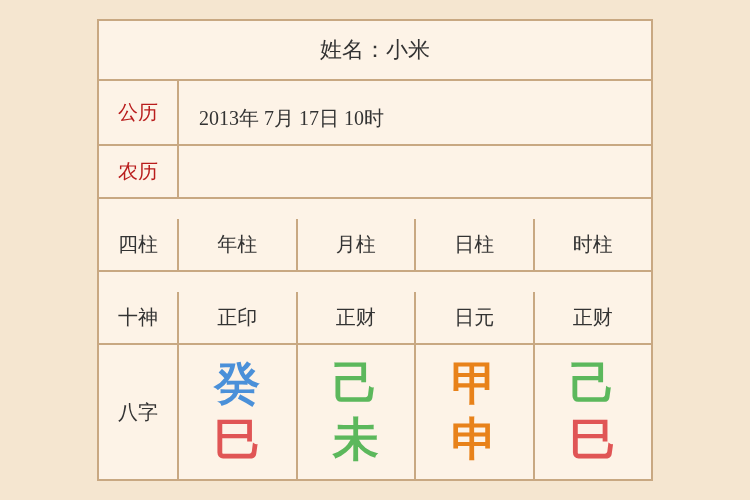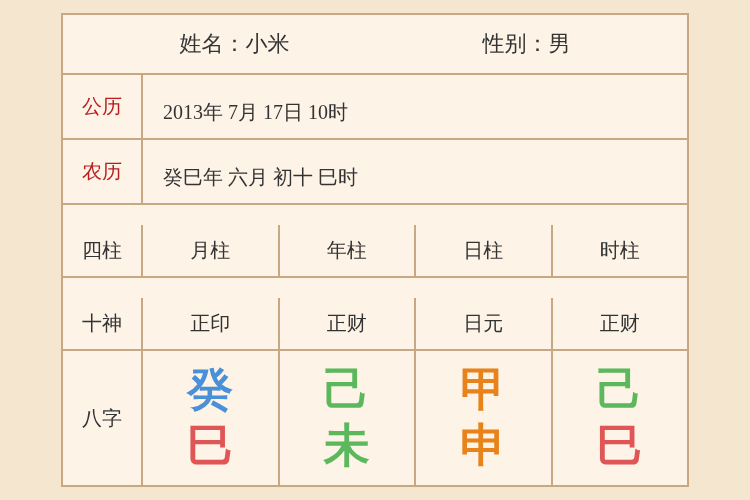--- a/index.html
+++ b/index.html
@@ -12,21 +12,21 @@
       width: 750px;
       height: 500px;
       background: #f5e6d0;
       display: flex;
       align-items: center;
       justify-content: center;
       font-family: "SimSun", "STSong", serif;
     }
 
     .container {
-      width: 628px;
+      width: 556px;
       background: #fdf3e7;
       border: 2px solid #c8a882;
     }
 
     .header-row {
       display: flex;
       justify-content: space-around;
       align-items: center;
       padding: 14px 20px;
       border-bottom: 2px solid #c8a882;
@@ -140,37 +140,35 @@
     .color-orange-bottom { color: #e8821a; }
     .color-red-bottom2 { color: #e05555; }
   </style>
 </head>
 <body>
 
 <div class="container">
 
   <div class="header-row">
     <span>姓名：小米</span>
-    <span>性别：男</span>
   </div>
 
   <div class="info-row">
     <div class="label-cell">公历</div>
     <div class="value-cell">2013年 7月 17日 10时</div>
   </div>
 
   <div class="info-row">
     <div class="label-cell">农历</div>
-    <div class="value-cell">癸巳年 六月 初十 巳时</div>
   </div>
 
   <div class="grid-row">
     <div class="grid-header-cell">四柱</div>
+    <div class="grid-header-cell">年柱</div>
     <div class="grid-header-cell">月柱</div>
-    <div class="grid-header-cell">年柱</div>
     <div class="grid-header-cell">日柱</div>
     <div class="grid-header-cell">时柱</div>
   </div>
 
   <div class="grid-row">
     <div class="grid-header-cell">十神</div>
     <div class="grid-header-cell">正印</div>
     <div class="grid-header-cell">正财</div>
     <div class="grid-header-cell">日元</div>
     <div class="grid-header-cell">正财</div>

